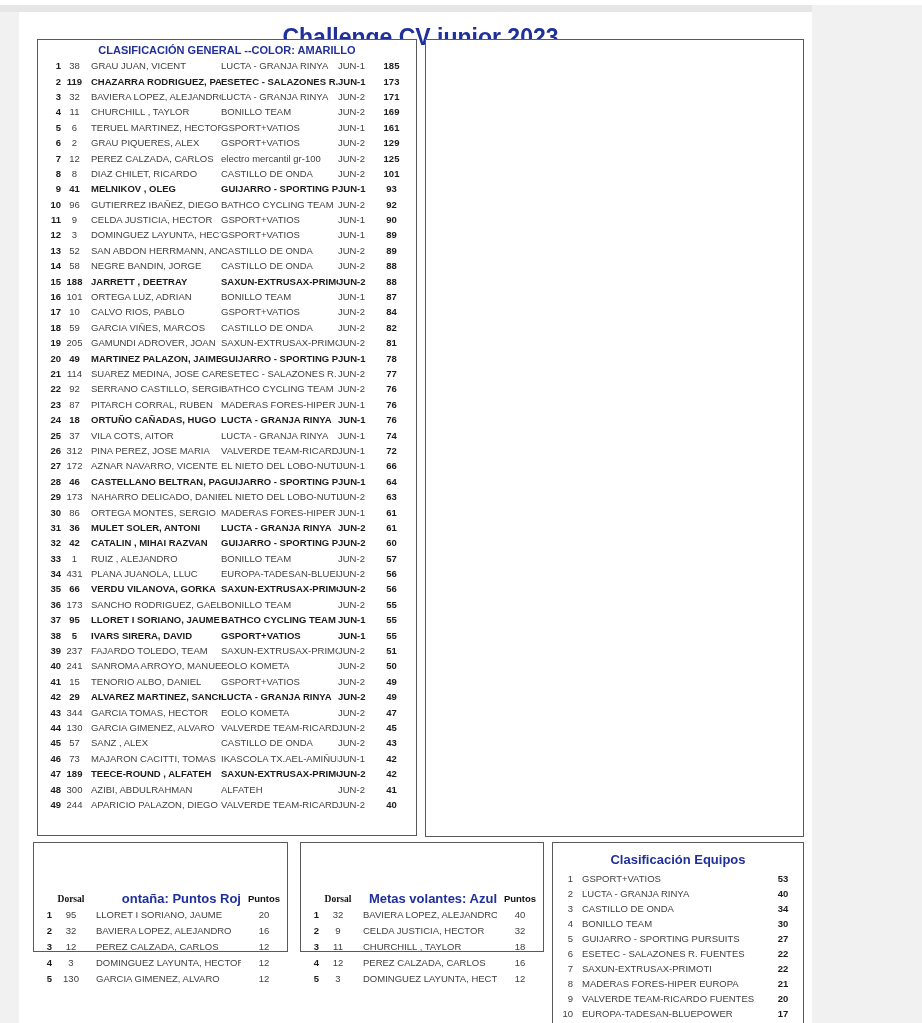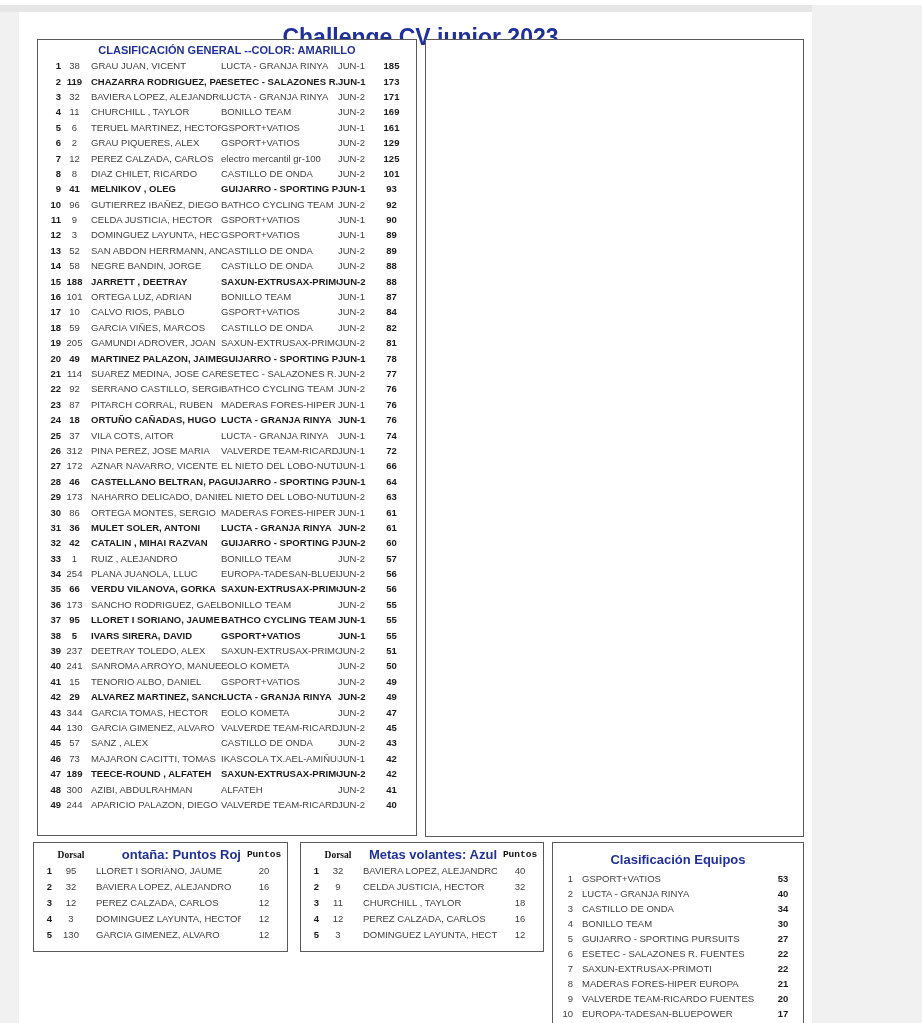--- a/index.html
+++ b/index.html
@@ -31,25 +31,25 @@
   .gen-row { display:flex; height:15.4px; align-items:center; font-size:9.5px; color:var(--txt); }
   .gen-row.bold { font-weight:bold; color:var(--txtb); }
   .c-pos   { width:20px; text-align:right; font-weight:bold; color:var(--txtb); }
   .c-dorsal{ width:27px; text-align:center; }
   .c-name  { width:133px; padding-left:3px; white-space:nowrap; overflow:hidden; }
   .c-team  { width:117px; white-space:nowrap; overflow:hidden; }
   .c-cat   { width:37px; }
   .c-pts   { width:33px; text-align:center; font-weight:bold; color:var(--txtb); }
 
   
-  .sb-header { display:flex; align-items:center; padding-top:4px; height:19px; }
+  .sb-header { display:flex; align-items:center; padding-top:4px; height:19px;margin-top:44px; }
   .sb-sp     { width:18px; }
   .sb-dlabel { width:38px; text-align:center; font-family:"Liberation Serif", serif; font-weight:bold; font-size:9.5px; color:#111; }
   .sb-title  { flex:1; text-align:right; color:var(--accent); font-weight:bold; font-size:13px; white-space:nowrap; overflow:hidden; }
-  .sb-plabel { width:46px; text-align:center; font-family:Liberation Mono, monospace; font-weight:bold; font-size:9.5px; color:#111; }
+  .sb-plabel { width:46px; text-align:center; font-family:Liberation Sans, sans-serif; font-weight:bold; font-size:9.5px; color:#111; }
   .sb-row { display:flex; height:16.2px; align-items:center; font-size:9.5px; color:var(--txt); }
   .sb-pos  { width:18px; text-align:right; font-weight:bold; color:var(--txtb); }
   .sb-dor  { width:38px; text-align:center; }
   .sb-name { flex:1; padding-left:6px; white-space:nowrap; overflow:hidden; }
   .sb-pts  { width:46px; text-align:center; }
 
   
   .eq-title { text-align:center; color:var(--accent); font-weight:bold; font-size:13px; padding-top:3px;margin-top:6px; }
   .eq-rows { padding-top:4px; }
   .eq-row { display:flex; height:15px; align-items:center; font-size:9.5px; color:var(--txt); }
@@ -328,21 +328,21 @@
       <div class="gen-row">
         <div class="c-pos">33</div>
         <div class="c-dorsal">1</div>
         <div class="c-name">RUIZ , ALEJANDRO</div>
         <div class="c-team">BONILLO TEAM</div>
         <div class="c-cat">JUN-2</div>
         <div class="c-pts">57</div>
       </div>
       <div class="gen-row">
         <div class="c-pos">34</div>
-        <div class="c-dorsal">254</div>
+        <div class="c-dorsal">431</div>
         <div class="c-name">PLANA JUANOLA, LLUC</div>
         <div class="c-team">EUROPA-TADESAN-BLUEP</div>
         <div class="c-cat">JUN-2</div>
         <div class="c-pts">56</div>
       </div>
       <div class="gen-row bold">
         <div class="c-pos">35</div>
         <div class="c-dorsal">66</div>
         <div class="c-name">VERDU VILANOVA, GORKA</div>
         <div class="c-team">SAXUN-EXTRUSAX-PRIMOT</div>
@@ -369,21 +369,21 @@
         <div class="c-pos">38</div>
         <div class="c-dorsal">5</div>
         <div class="c-name">IVARS SIRERA, DAVID</div>
         <div class="c-team">GSPORT+VATIOS</div>
         <div class="c-cat">JUN-1</div>
         <div class="c-pts">55</div>
       </div>
       <div class="gen-row">
         <div class="c-pos">39</div>
         <div class="c-dorsal">237</div>
-        <div class="c-name">DEETRAY TOLEDO, ALEX</div>
+        <div class="c-name">FAJARDO TOLEDO, TEAM</div>
         <div class="c-team">SAXUN-EXTRUSAX-PRIMOT</div>
         <div class="c-cat">JUN-2</div>
         <div class="c-pts">51</div>
       </div>
       <div class="gen-row">
         <div class="c-pos">40</div>
         <div class="c-dorsal">241</div>
         <div class="c-name">SANROMA ARROYO, MANUEL</div>
         <div class="c-team">EOLO KOMETA</div>
         <div class="c-cat">JUN-2</div>

